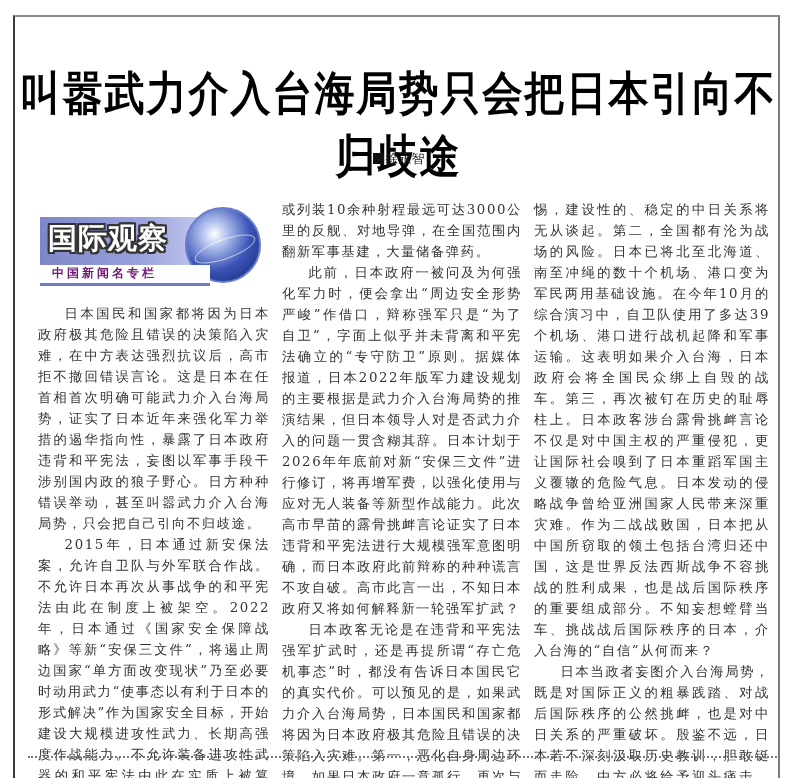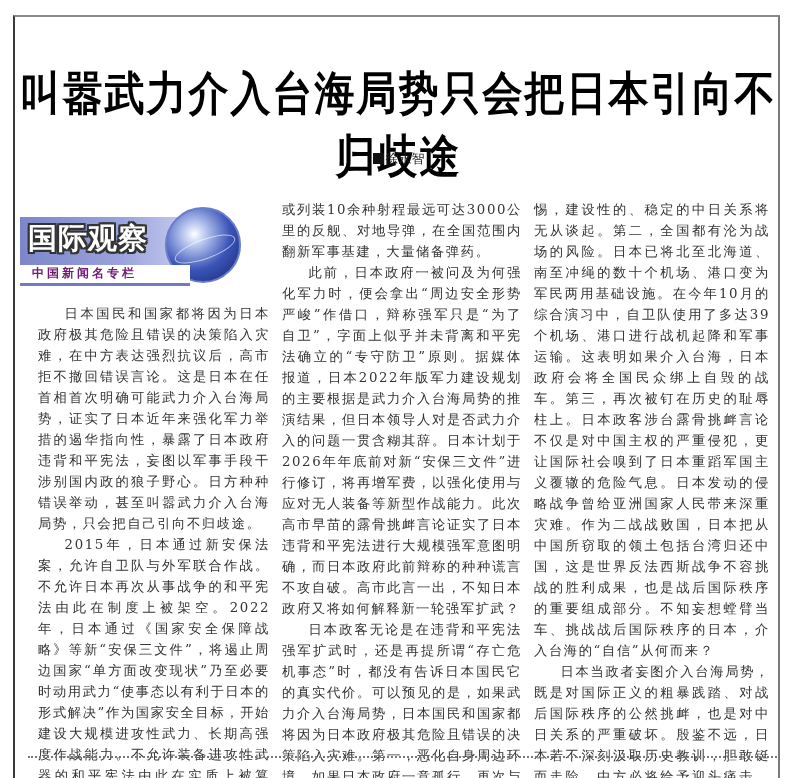--- a/index.html
+++ b/index.html
@@ -17,21 +17,21 @@
     font-family: "DejaVu Sans", "Liberation Sans", sans-serif; font-weight: bold;
     font-size: 40px; letter-spacing: 2px; color: #000; transform: scaleY(1.15);
   }
   .byline {
     position: absolute; left: 0; top: 150px; width: 797px; text-align: center;
     font-size: 13px; color: #222;
   }
   .byline .sq { display: inline-block; width: 11px; height: 11px; background: #111; vertical-align: -1px; margin-right: 2px; }
 
   .column-logo {
-    position: absolute; left: 20px; top: 207px; width: 190px; height: 75px;
+    position: absolute; left: 40px; top: 207px; width: 190px; height: 75px;
   }
   .logo-band {
     position: absolute; left: 0; top: 10px; width: 170px; height: 48px;
     background: linear-gradient(90deg, #7d86c8 0%, #9aa3dd 60%, #c8cdf0 100%);
   }
   .logo-title {
     position: absolute; left: 8px; top: 12px; font-family: "DejaVu Sans", sans-serif; font-weight: bold;
     font-size: 29px; color: #ffffff; letter-spacing: 1px;
     text-shadow: -2px -2px 0 #333, 2px -2px 0 #333, -2px 2px 0 #333, 2px 2px 0 #333, 0 2px 0 #333, 0 -2px 0 #333, 2px 0 0 #333, -2px 0 0 #333;
   }

